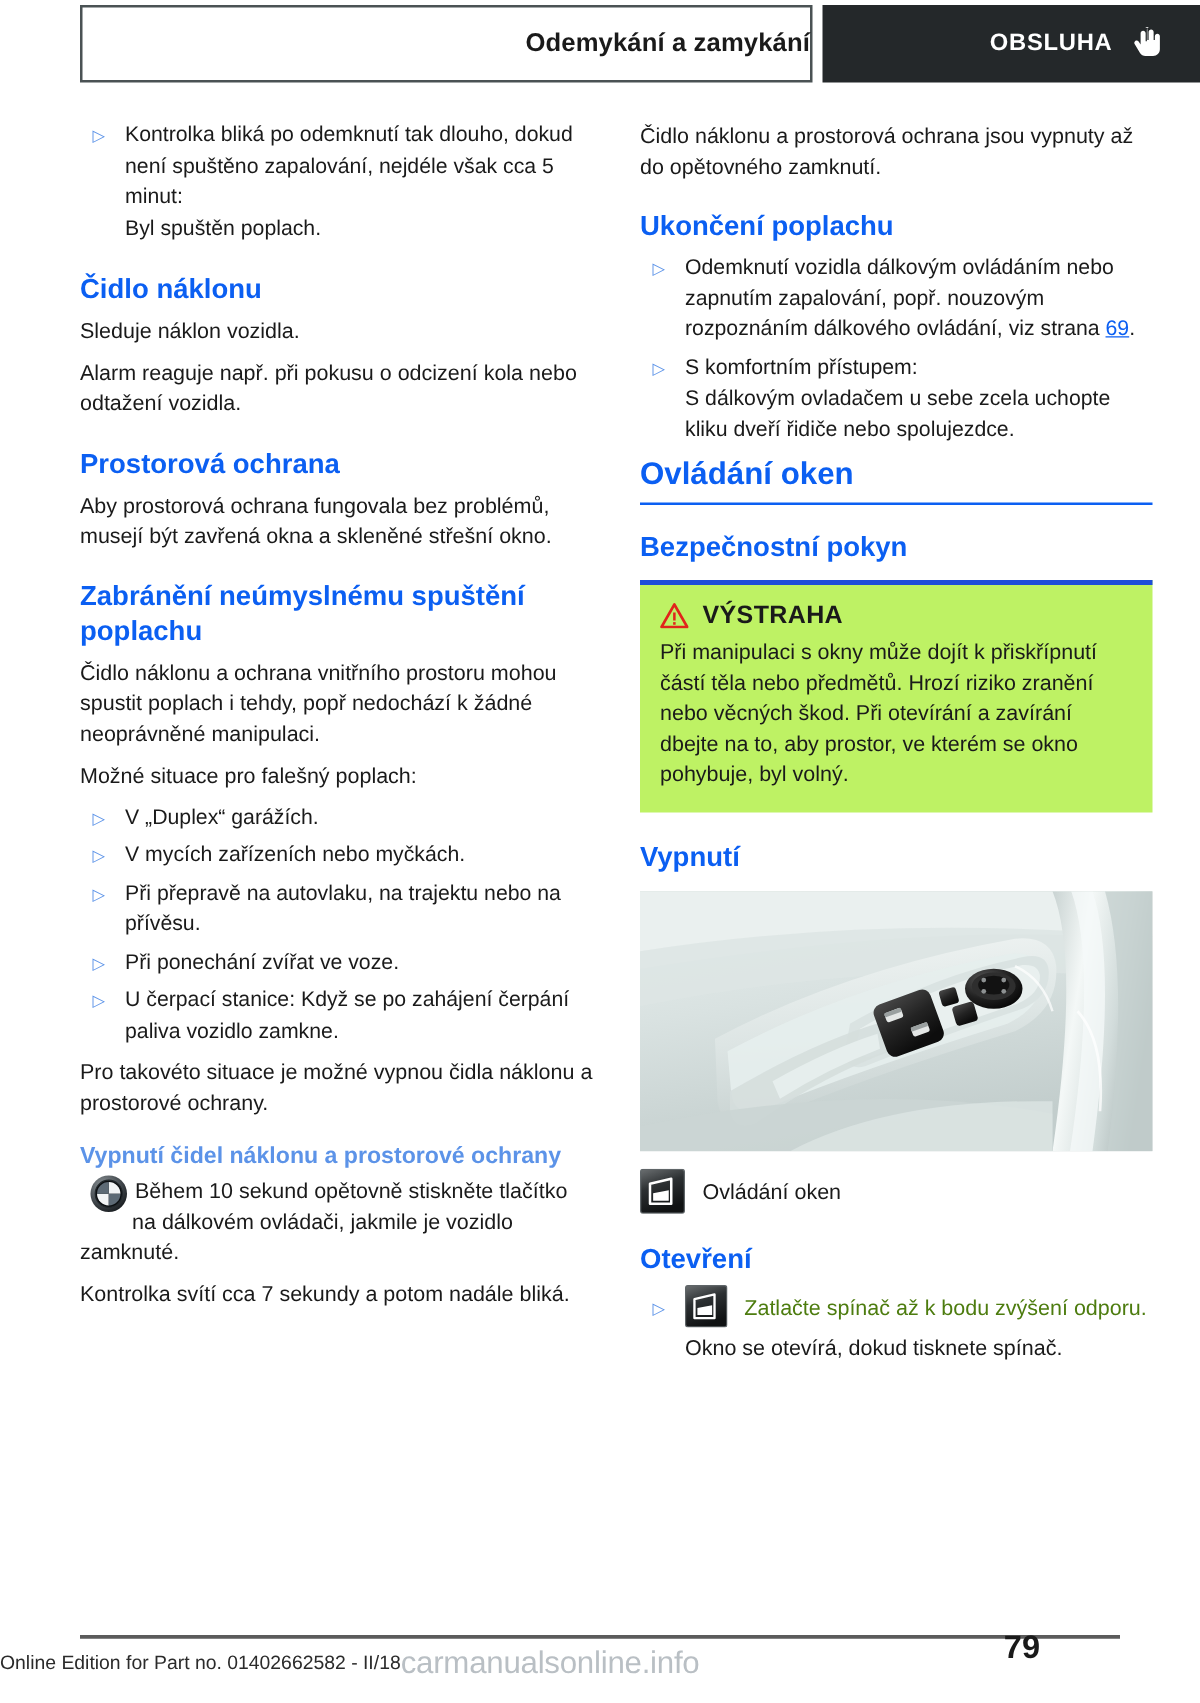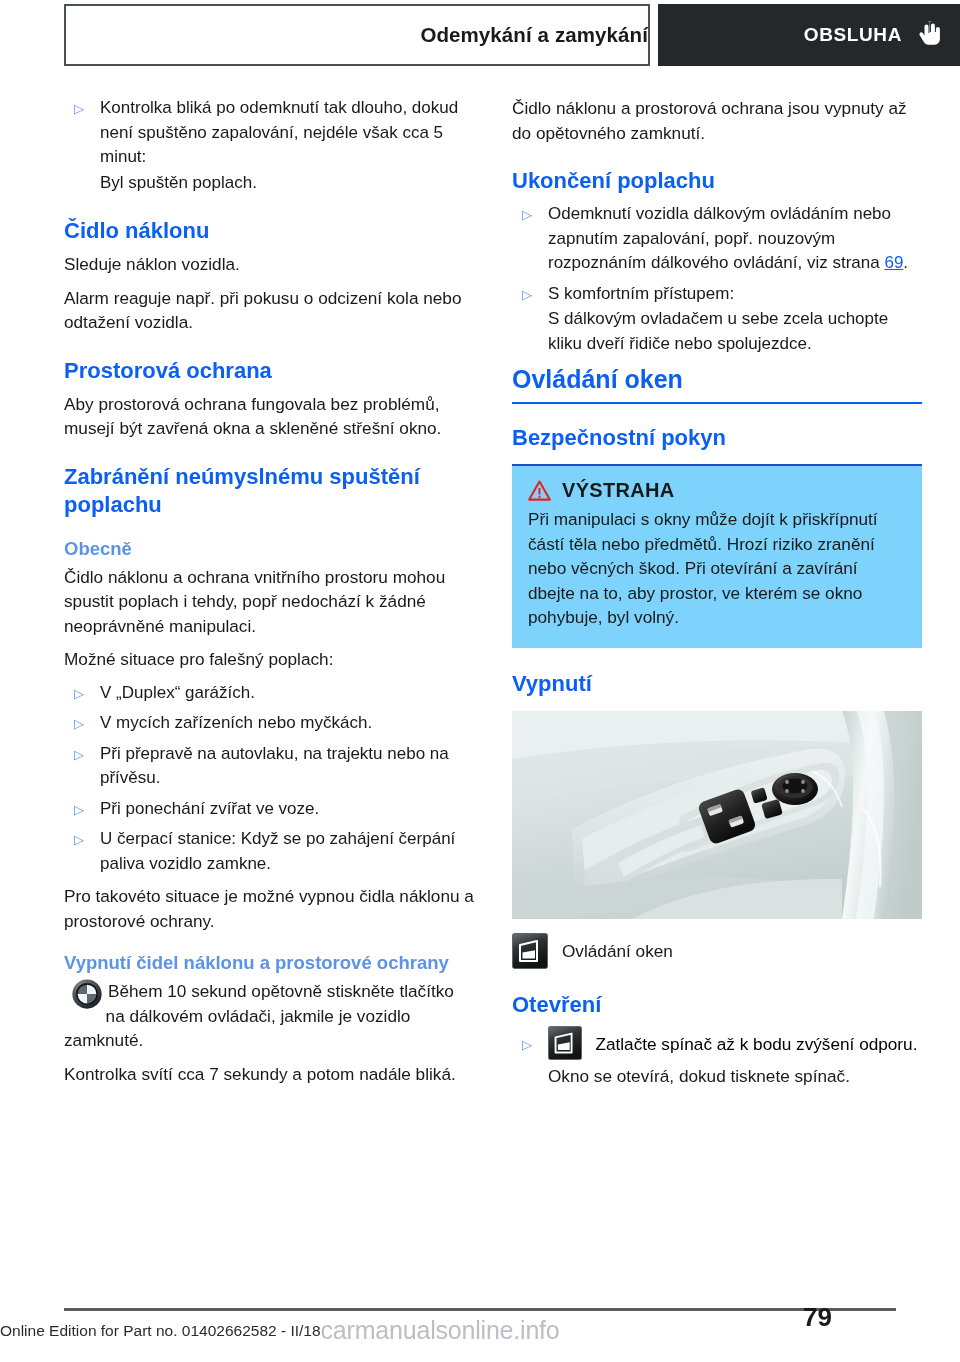--- a/index.html
+++ b/index.html
@@ -21,21 +21,21 @@
     display:flex; align-items:center; justify-content:flex-end;
     padding-right:0;
   }
   .hdr-chapter {
     font-size:20.5px; font-weight:bold; color:#1a1a1a; letter-spacing:0.1px;
   }
   .hdr-dark {
     position:absolute; left:658px; top:4px; width:302px; height:62px;
     background:#24282a;
     display:flex; align-items:center; justify-content:flex-end;
-    padding-right:16px; gap:16px;
+    padding-right:28px; gap:16px;
   }
   .hdr-section {
     font-size:19px; font-weight:bold; color:#ffffff; letter-spacing:0.6px;
   }
   .hand-icon { display:block; width:26px; height:30px; }
 
   
   .col { position:absolute; top:96px; width:410px; }
   .col-left  { left:64px; }
   .col-right { left:512px; }
@@ -88,22 +88,22 @@
     shape-outside:circle(50%);
   }
   .icon-para::after { content:""; display:block; clear:both; }
 
   .caption-row { display:flex; align-items:flex-start; gap:14px; margin-top:14px; }
   .sw-icon { width:36px; height:36px; flex:0 0 36px; display:block; }
   .caption-text { font-size:17.2px; line-height:36px; color:#1a1a1a; }
 
   
   .warn {
-    margin-top:12px; background:#7dd3fc;
-    border-top:2px solid #1d4ed8;
+    margin-top:12px; background:#bef264;
+    border-top:4px solid #1d4ed8;
     padding:13px 16px 18px 16px;
   }
   .warn-title {
     display:flex; align-items:center; gap:11px;
     font-size:20px; font-weight:bold; color:#1a1a1a;
     margin-bottom:5px; letter-spacing:0.3px;
   }
   .warn-tri { width:23px; height:21px; display:block; }
   .warn-body { font-size:17.2px; line-height:24.5px; color:#1a1a1a; }
 
@@ -117,21 +117,21 @@
   
   .bullet-icon { position:relative; padding-left:36px; margin-bottom:4px; }
   .bullet-icon::before {
     content:"\25B7";
     position:absolute; left:10px; top:6px;
     color:#5c93e8; font-size:13px; line-height:25px;
   }
   .inline-sw {
     width:34px; height:34px; vertical-align:-10px; margin-right:9px;
   }
-  .bullet-icon .txt { font-size:17.2px; line-height:25px; color:#000000; }
+  .bullet-icon .txt { font-size:17.2px; line-height:25px; color:#4d7c0f; }
 
   
   .footer { position:absolute; left:0; bottom:0; width:960px; height:80px; }
   .footer-rule {
     position:absolute; left:64px; top:26px; width:832px; height:3px;
     background:#5b5b5b;
   }
   .page-no {
     position:absolute; right:64px; top:-6px;
     font-size:26px; font-weight:bold; color:#1a1a1a;
@@ -174,21 +174,20 @@
 
   <h2 class="h2">Čidlo náklonu</h2>
   <p class="para">Sleduje náklon vozidla.</p>
   <p class="para">Alarm reaguje např. při pokusu o odcizení kola nebo odtažení vozidla.</p>
 
   <h2 class="h2">Prostorová ochrana</h2>
   <p class="para">Aby prostorová ochrana fungovala bez problémů, musejí být zavřená okna a skleněné střešní okno.</p>
 
   <h2 class="h2">Zabránění neúmyslnému spuštění poplachu</h2>
 
-  <h3 class="h3">Obecně</h3>
   <p class="para">Čidlo náklonu a ochrana vnitřního prostoru mohou spustit poplach i tehdy, popř nedochází k žádné neoprávněné manipulaci.</p>
   <p class="para">Možné situace pro falešný poplach:</p>
 
   <ul class="bullets">
     <li class="bullet">V „Duplex“ garážích.</li>
     <li class="bullet">V mycích zařízeních nebo myčkách.</li>
     <li class="bullet">Při přepravě na autovlaku, na trajektu nebo na přívěsu.</li>
     <li class="bullet">Při ponechání zvířat ve voze.</li>
     <li class="bullet">U čerpací stanice: Když se po zahájení čerpání paliva vozidlo zamkne.</li>
   </ul>

